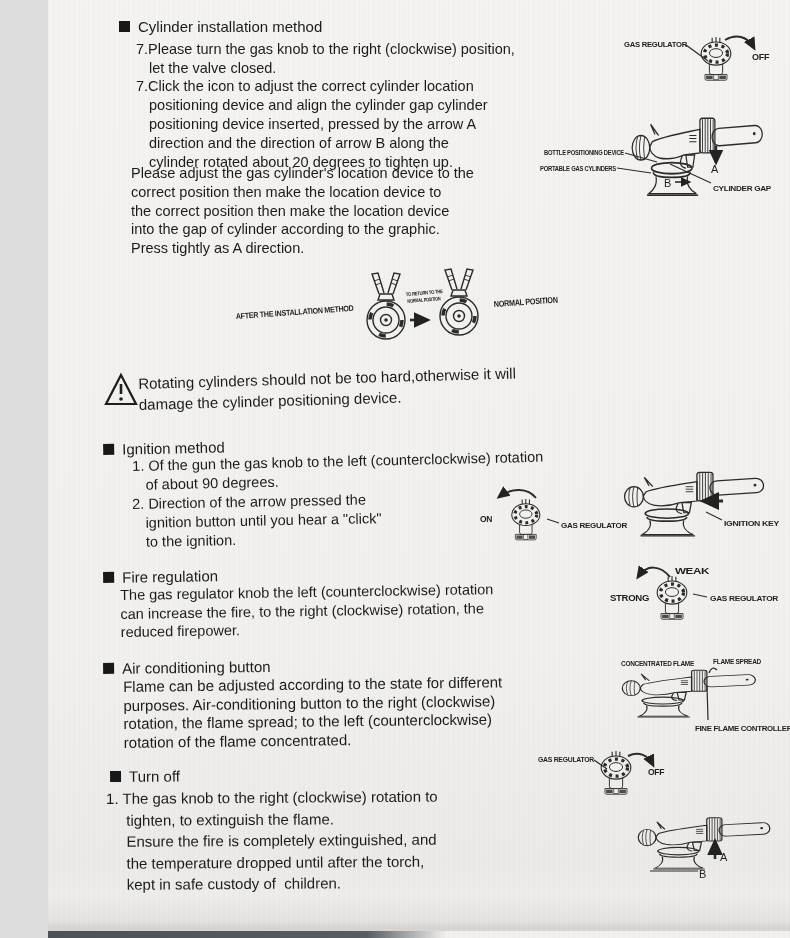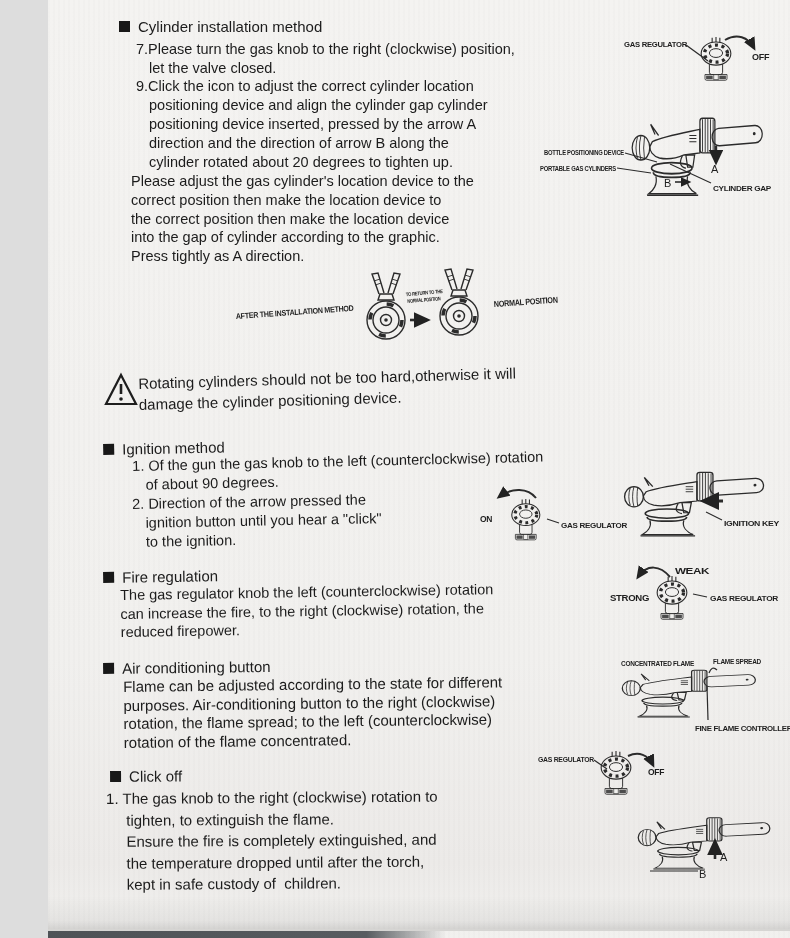--- a/index.html
+++ b/index.html
@@ -86,26 +86,26 @@
       </symbol>
     </defs>
   </svg>
 
   <div class="abs sec-head" style="left:71px;top:18px">
     <span class="sq"></span>
     <span>Cylinder installation method</span>
   </div>
   <div class="abs txt hang" style="left:88px;top:40px;width:420px">7.Please turn the gas knob to the right (clockwise) position,
 let the valve closed.</div>
-  <div class="abs txt hang" style="left:88px;top:77px;width:420px">9.Click the icon to adjust the correct cylinder location
+  <div class="abs txt hang" style="left:88px;top:77px;width:420px">7.Click the icon to adjust the correct cylinder location
 positioning device and align the cylinder gap cylinder
 positioning device inserted, pressed by the arrow A
 direction and the direction of arrow B along the
 cylinder rotated about 20 degrees to tighten up.</div>
-  <div class="abs txt" style="left:83px;top:172px;width:380px;line-height:18.8px">Please adjust the gas cylinder's location device to the
+  <div class="abs txt" style="left:83px;top:164px;width:380px;line-height:18.8px">Please adjust the gas cylinder's location device to the
 correct position then make the location device to
 the correct position then make the location device
 into the gap of cylinder according to the graphic.
 Press tightly as A direction.</div>
 
   <svg class="diag" style="left:558px;top:20px" width="232" height="92" viewBox="0 0 232 92">
     <text x="18" y="27" class="slbl" font-size="8" textLength="63" lengthAdjust="spacingAndGlyphs">GAS REGULATOR</text>
     <path d="M80,25 L102,41" stroke="#2b2b2b" stroke-width="1.2" fill="none"></path>
     <g transform="translate(88,16) scale(0.55)">
       <use href="#sym-gearknob" width="80" height="90"></use>
@@ -214,21 +214,21 @@
     <path d="M121,25 q3,-8 8,-3" stroke="#2b2b2b" stroke-width="1.2" fill="none"></path>
     <g transform="translate(28,16) scale(0.9 0.62)">
       <use href="#sym-torch" width="160" height="95"></use>
     </g>
     <path d="M119,38 L120,72" stroke="#2b2b2b" stroke-width="1.2" fill="none"></path>
     <text x="107" y="83" class="slbl" font-size="7.2" textLength="97" lengthAdjust="spacingAndGlyphs">FINE FLAME CONTROLLER</text>
   </svg>
 
   <div class="abs sec-head" style="left:62px;top:768px;transform:rotate(-0.4deg);transform-origin:left top">
     <span class="sq"></span>
-    <span>Click off</span>
+    <span>Turn off</span>
   </div>
   <div class="abs txt hang20" style="left:58px;top:788px;width:420px;font-size:15px;line-height:21.5px;transform:rotate(-0.4deg);transform-origin:left top">1. The gas knob to the right (clockwise) rotation to
 tighten, to extinguish the flame.
 Ensure the fire is completely extinguished, and
 the temperature dropped until after the torch,
 kept in safe custody of  children.</div>
 
   <svg class="diag" style="left:470px;top:745px" width="320" height="162" viewBox="0 0 320 162">
     <text x="20" y="17" class="slbl" font-size="7.5" textLength="56" lengthAdjust="spacingAndGlyphs">GAS REGULATOR</text>
     <path d="M76,15 L89,24" stroke="#2b2b2b" stroke-width="1.2" fill="none"></path>

